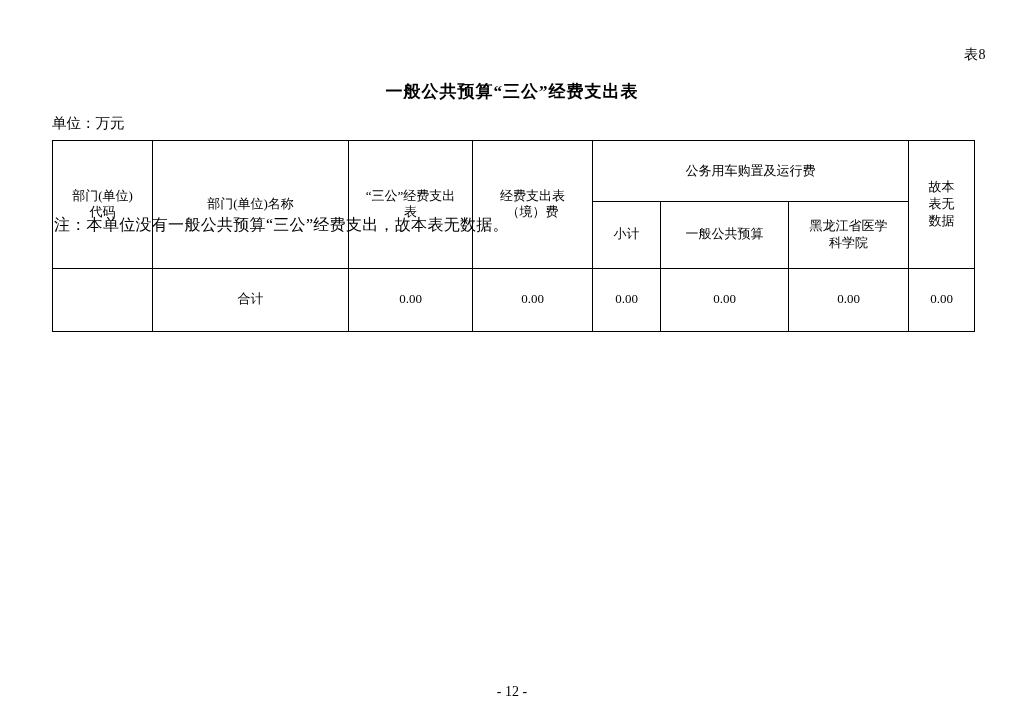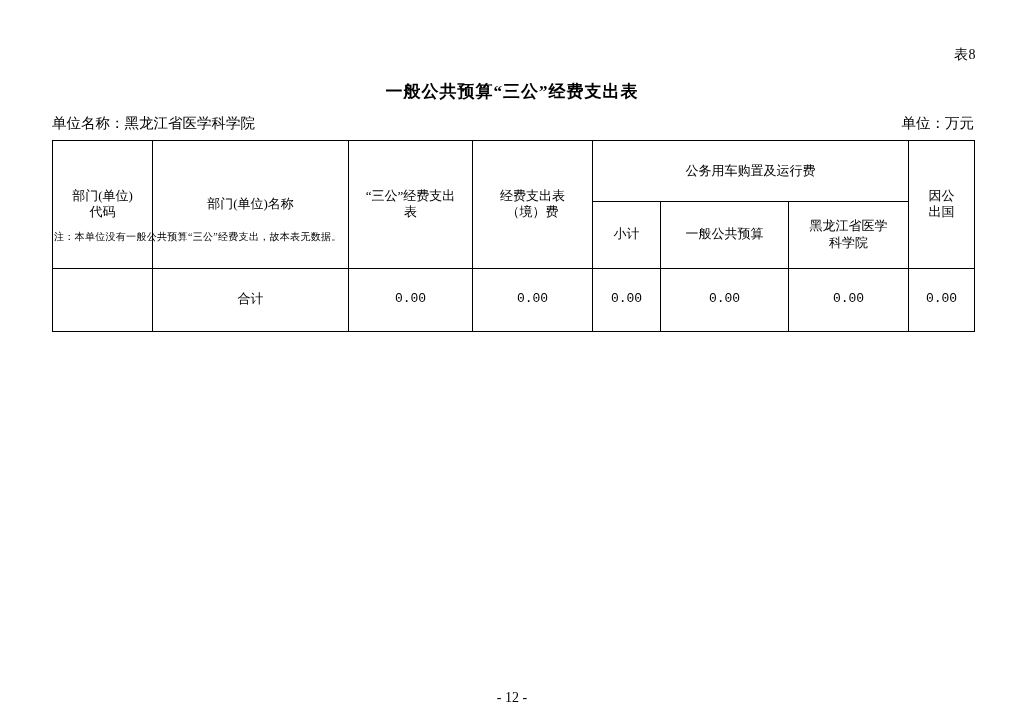--- a/index.html
+++ b/index.html
@@ -17,21 +17,21 @@
   }
   .page {
     position: relative;
     width: 1024px;
     height: 724px;
     box-sizing: border-box;
   }
   .corner-label {
     position: absolute;
     top: 46px;
-    right: 48px;
+    right: 38px;
     font-size: 14px;
     letter-spacing: 0.5px;
   }
   .doc-title {
     position: absolute;
     top: 80px;
     left: 0;
     width: 1024px;
     text-align: center;
     font-size: 17px;
@@ -72,39 +72,39 @@
   table.budget th {
     height: 28px;
   }
   .h-tall {
     height: 56px;
   }
   td.num {
     text-align: right;
     padding-right: 8px;
     height: 30px;
-    font-family: Liberation Mono, monospace;
+    font-family: Liberation Serif, serif;
   }
   td.label-cell {
     text-align: center;
     height: 30px;
   }
   td.blank-cell {
     height: 30px;
   }
   .note {
     position: absolute;
-    top: 230px;
+    top: 215px;
     left: 54px;
-    font-size: 10px;
+    font-size: 16px;
     letter-spacing: 0.3px;
   }
   .footer {
     position: absolute;
-    bottom: 18px;
+    bottom: 24px;
     left: 0;
     width: 1024px;
     text-align: center;
     font-size: 14px;
   }
   
   col.c1 { width: 100px; }
   col.c2 { width: 196px; }
   col.c3 { width: 124px; }
   col.c4 { width: 120px; }
@@ -116,21 +116,20 @@
 </head>
 <body>
 
 <div class="page">
 
   <div class="corner-label">表8</div>
 
   <div class="doc-title">一般公共预算“三公”经费支出表</div>
 
   <div class="meta-row">
-    <div class="meta-left">单位名称：黑龙江省医学科学院</div>
     <div class="meta-right">单位：万元</div>
   </div>
 
   <table class="budget">
     <colgroup>
       <col class="c1">
         <col class="c2">
         <col class="c3">
         <col class="c4">
         <col class="c5">
@@ -138,21 +137,21 @@
         <col class="c7">
         <col class="c8">
     </colgroup>
     <thead>
       <tr>
         <th rowspan="2" class="h-tall">部门(单位)代码</th>
         <th rowspan="2" class="h-tall">部门(单位)名称</th>
         <th rowspan="2" class="h-tall">“三公”经费支出表</th>
         <th rowspan="2" class="h-tall">经费支出表（境）费</th>
         <th colspan="3">公务用车购置及运行费</th>
-        <th rowspan="2" class="h-tall">因公出国</th>
+        <th rowspan="2" class="h-tall">故本表无数据</th>
       </tr>
       <tr>
         <th>小计</th>
         <th>一般公共预算</th>
         <th>黑龙江省医学科学院</th>
       </tr>
     </thead>
     <tbody>
       <tr>
         <td class="blank-cell"></td>

